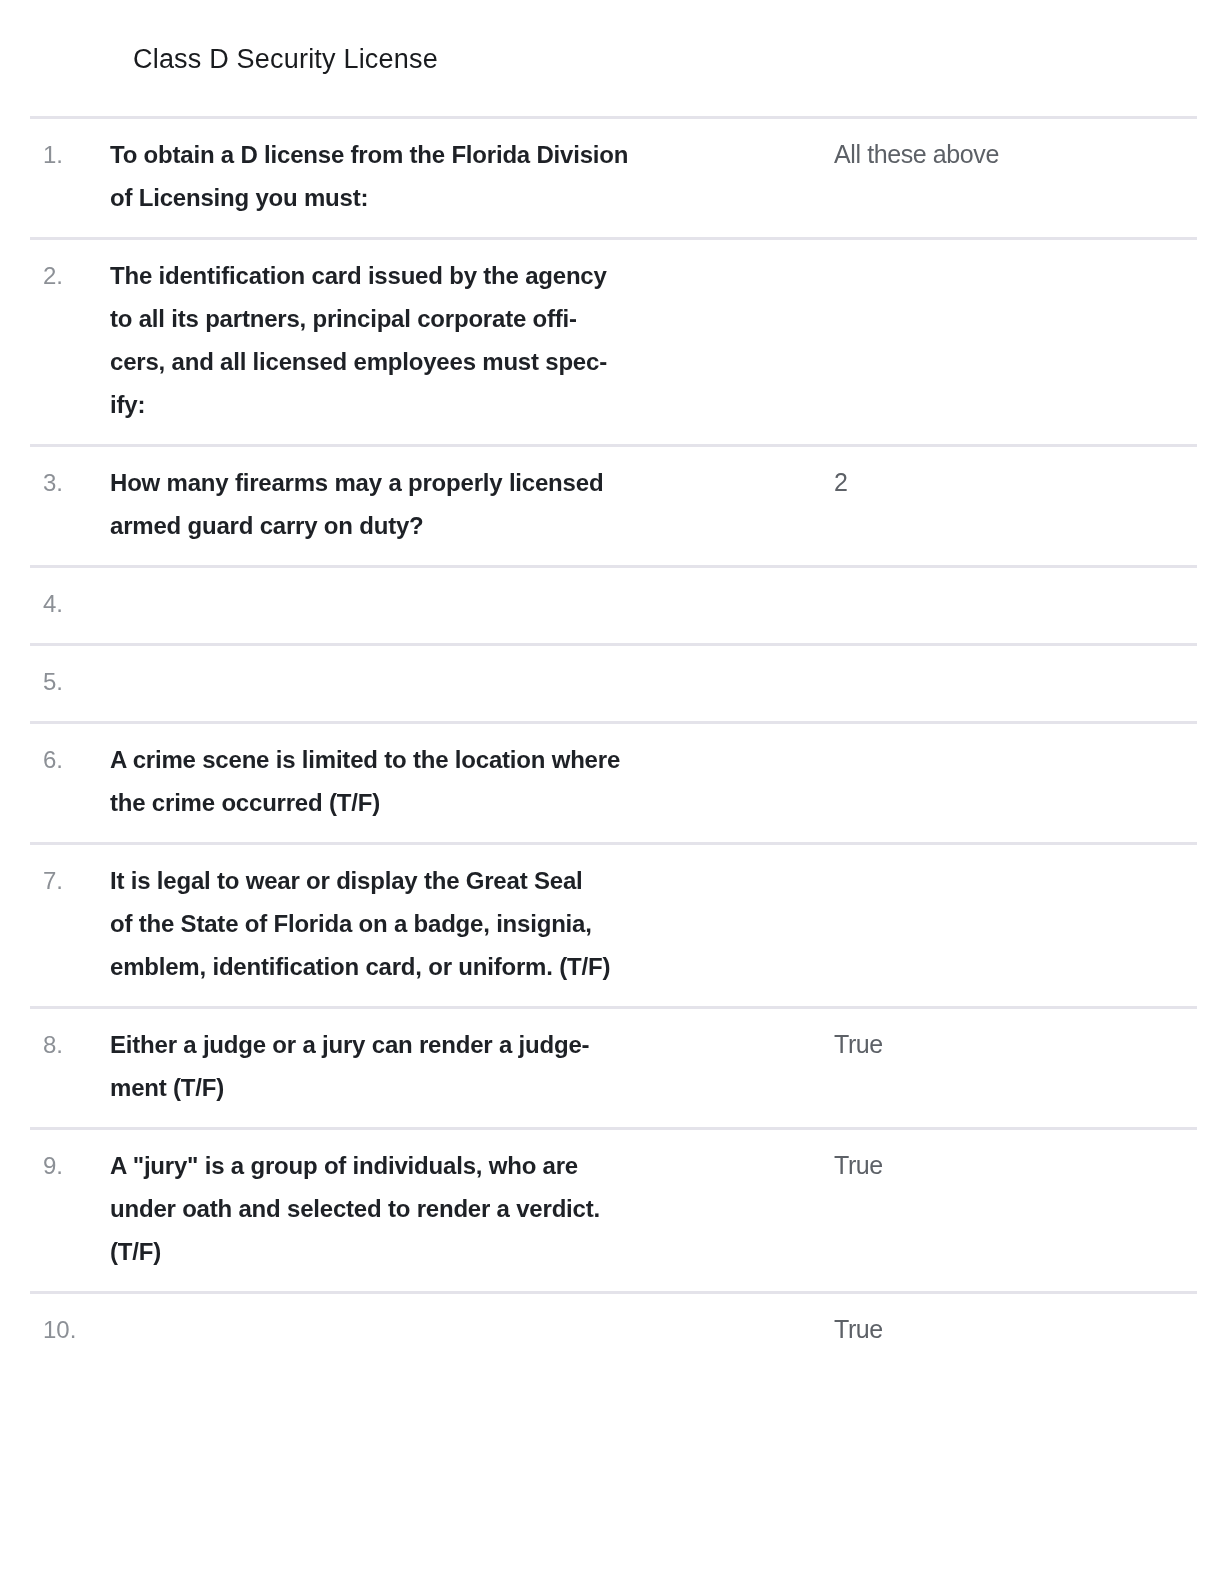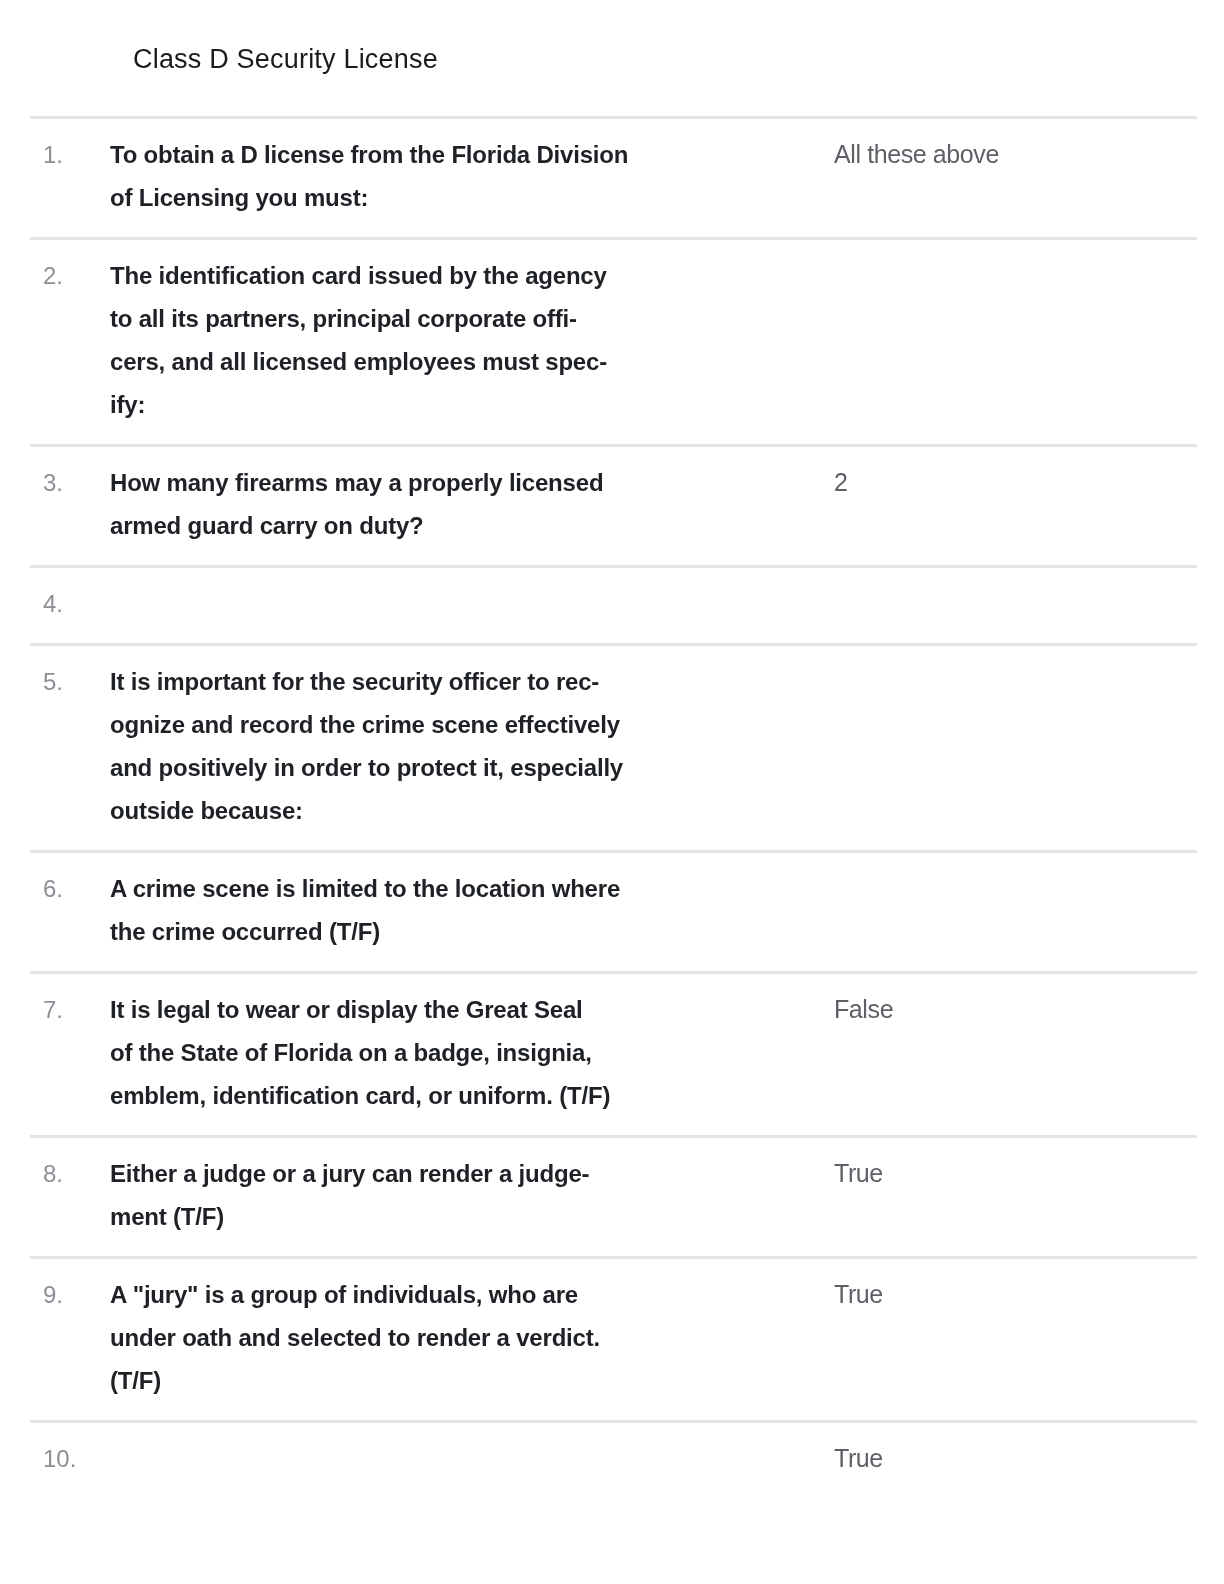--- a/index.html
+++ b/index.html
@@ -99,40 +99,35 @@
       <div class="answer">2</div>
     </div>
 
     <div class="qrow">
       <div class="qnum">4.</div>
       <div class="answer"></div>
     </div>
 
     <div class="qrow">
       <div class="qnum">5.</div>
-      <div class="qtext">It is important for the security officer to rec-
-ognize and record the crime scene effectively
-and positively in order to protect it, especially
-outside because:</div>
       <div class="answer"></div>
     </div>
 
     <div class="qrow">
       <div class="qnum">6.</div>
       <div class="qtext">A crime scene is limited to the location where
 the crime occurred (T/F)</div>
       <div class="answer"></div>
     </div>
 
     <div class="qrow">
       <div class="qnum">7.</div>
       <div class="qtext">It is legal to wear or display the Great Seal
 of the State of Florida on a badge, insignia,
 emblem, identification card, or uniform. (T/F)</div>
-      <div class="answer">False</div>
     </div>
 
     <div class="qrow">
       <div class="qnum">8.</div>
       <div class="qtext">Either a judge or a jury can render a judge-
 ment (T/F)</div>
       <div class="answer">True</div>
     </div>
 
     <div class="qrow">

